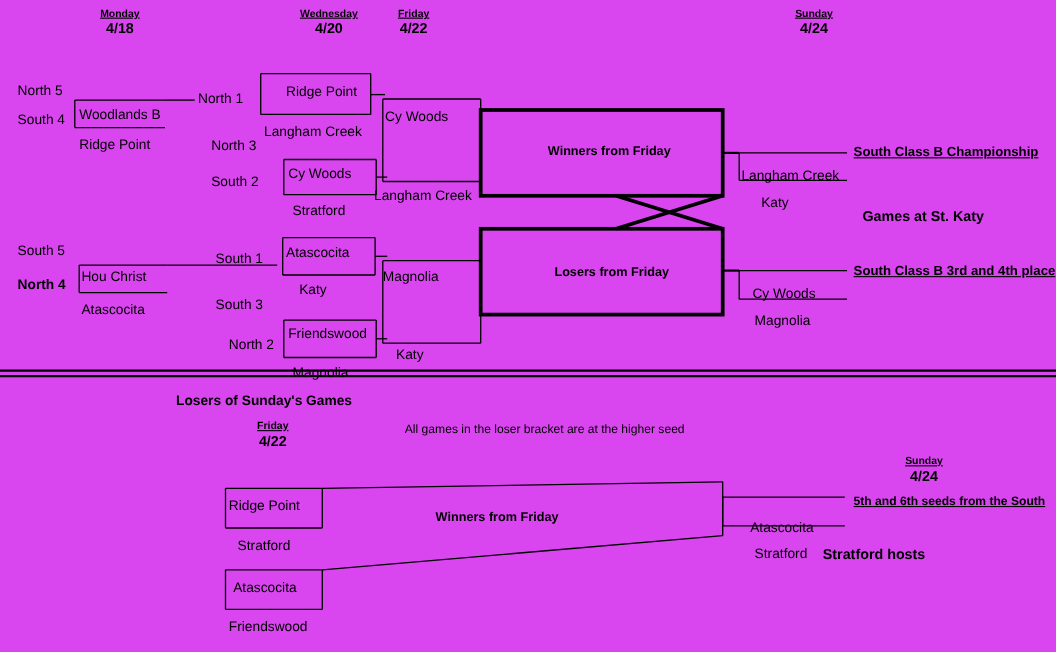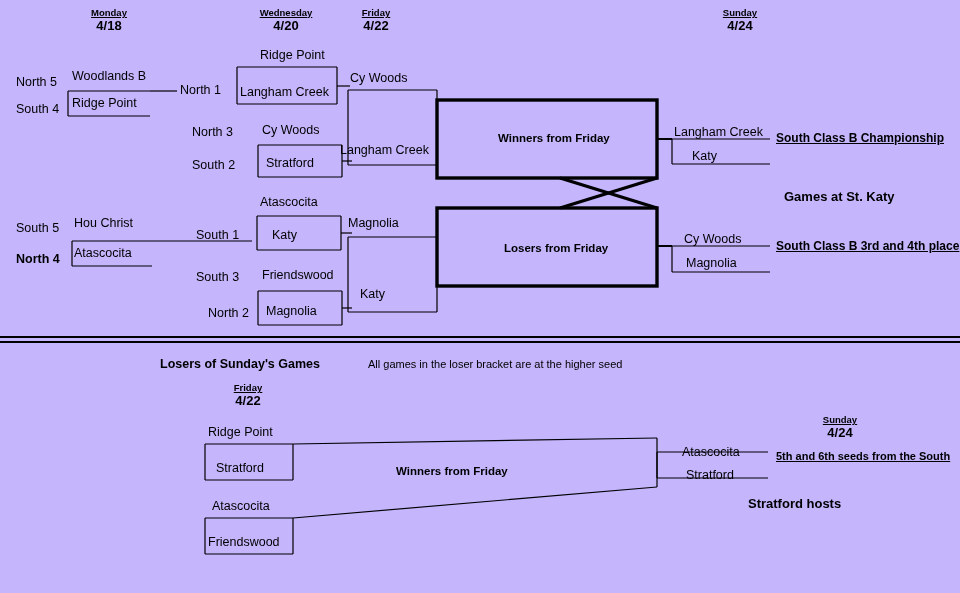--- a/index.html
+++ b/index.html
@@ -9,21 +9,21 @@
   }
   body {
     font-family: "Liberation Sans", sans-serif;
     color: #000000;
   }
   #root {
     position: relative;
     width: 960px;
     height: 593px;
     overflow: hidden;
-    background: #c4b5fd;
+    background: #d946ef;
   }
   .abs { position: absolute; }
   .date-head {
     text-align: center;
     font-size: 12.5px;
     line-height: 1.15;
   }
   .date-head .dow {
     font-size: 9.5px;
     font-weight: bold;
@@ -35,29 +35,31 @@
     font-weight: bold;
     display: block;
   }
   .seed {
     font-size: 12.5px;
     white-space: nowrap;
   }
   .team {
     font-size: 12.5px;
     white-space: nowrap;
+    margin-top: 28px;
   }
   .note {
     font-size: 12.5px;
     font-weight: bold;
     white-space: nowrap;
   }
   .note-small {
     font-size: 11px;
     white-space: nowrap;
+    margin-top: 27px;
   }
   .champ {
     font-size: 12px;
     font-weight: bold;
     text-decoration: underline;
     white-space: nowrap;
   }
   svg.overlay {
     position: absolute;
     left: 0; top: 0;
@@ -154,21 +156,21 @@
 
     <line x1="657" y1="452" x2="768" y2="452" stroke="#000" stroke-width="1.2"></line>
     <line x1="657" y1="452" x2="657" y2="478" stroke="#000" stroke-width="1.2"></line>
     <line x1="657" y1="478" x2="768" y2="478" stroke="#000" stroke-width="1.2"></line>
   </svg>
 
   <div class="abs date-head" style="left:78px; top:8px; width:62px;">
     <span class="dow">Monday</span>
     <span class="dnum">4/18</span>
   </div>
-  <div class="abs date-head" style="left:252px; top:8px; width:68px;">
+  <div class="abs date-head" style="left:265px; top:8px; width:68px;">
     <span class="dow">Wednesday</span>
     <span class="dnum">4/20</span>
   </div>
   <div class="abs date-head" style="left:348px; top:8px; width:56px;">
     <span class="dow">Friday</span>
     <span class="dnum">4/22</span>
   </div>
   <div class="abs date-head" style="left:710px; top:8px; width:60px;">
     <span class="dow">Sunday</span>
     <span class="dnum">4/24</span>

